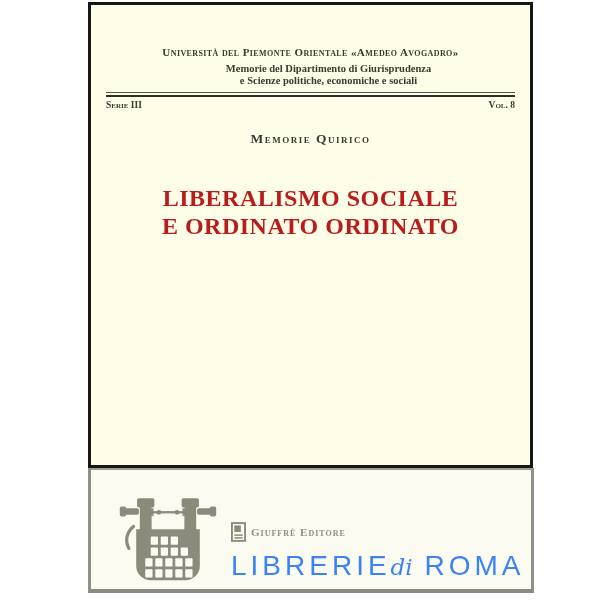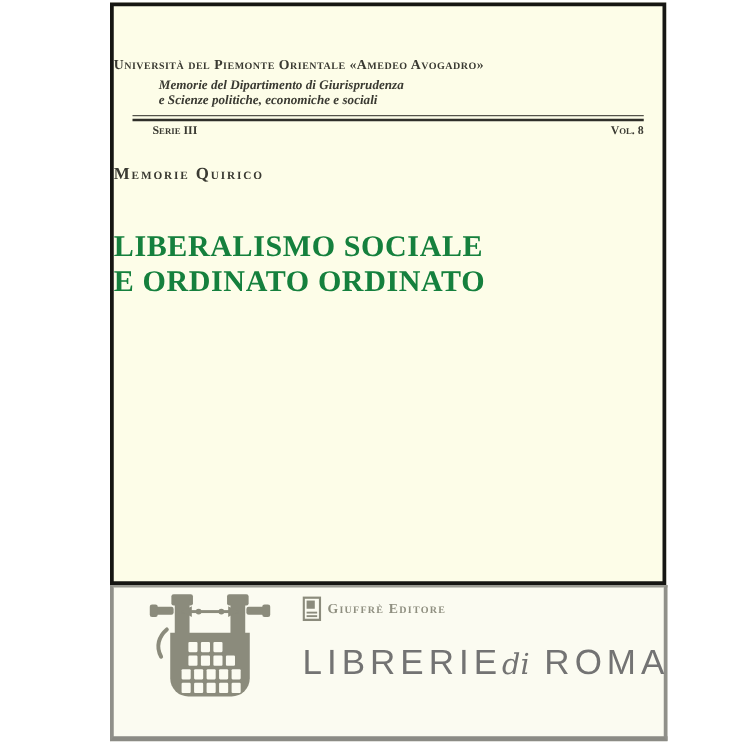--- a/index.html
+++ b/index.html
@@ -8,102 +8,101 @@
     background:#ffffff;overflow:hidden;
     font-family:"Liberation Serif", serif;
   }
 
   
   .cover{
     position:absolute;left:88px;top:2px;
     width:439px;height:460px;
     background:#fdfde8;
     border:3px solid #161613;
-    text-align:left;
+    text-align:center;
     color:#3a3a32;
   }
   .institution{
     margin-top:41px;
     font-variant:small-caps;
     font-size:11px;line-height:13px;
     letter-spacing:0.4px;
     font-weight:600;
   }
   .department{
     margin-top:4px;
-    font-style:italic;font-weight:600;
+    font-weight:600;
     font-size:10.5px;line-height:12px;margin-left:36px;
   }
   .rule{
     height:2px;
     margin:5px 15px 0 15px;
     border-top:1px solid #55544b;
     border-bottom:2px solid #2f2f29;
   }
   .serie-row{
     display:flex;justify-content:space-between;
-    padding:3px 15px 0 31px;
+    padding:3px 15px 0 15px;
     font-variant:small-caps;
     font-size:9.5px;font-weight:600;
   }
   .author{
     margin-top:21px;
     font-variant:small-caps;
     font-size:13.5px;letter-spacing:1.5px;
     font-weight:600;
   }
   .title{
     margin-top:37px;
-    color:#15803d;
+    color:#b91c1c;
     font-weight:bold;
     font-size:24px;line-height:28px;
     letter-spacing:0.5px;
   }
   .subtitle{
     margin-top:24px;
     font-variant:small-caps;font-weight:600;
     font-size:11.5px;line-height:13.5px;
     letter-spacing:0.4px;
   }
 
   
   .banner{
     position:absolute;left:88px;top:468px;
     width:440px;height:119px;
     background:#fbfbf1;
     border-top:2px solid #9a9a92;
     border-left:3px solid #90908a;
     border-right:3px solid #90908a;
     border-bottom:4px solid #8b8b85;
-    display:flex;align-items:flex-start;
+    display:flex;align-items:flex-end;
     color:#8b8b7c;
-    gap:11px;
   }
   .typewriter{
     margin-left:27px;margin-top:2px;
     width:100px;height:94px;flex:0 0 auto;
   }
   .brand-block{margin-left:13px;margin-top:6px;}
   .publisher-row{
     display:flex;align-items:center;gap:5px;
     height:22px;
   }
   .book-logo{width:15px;height:20px;flex:0 0 auto;}
   .publisher-name{
     font-family:"Liberation Serif", serif;
     font-variant:small-caps;font-weight:600;
     font-size:11px;letter-spacing:1px;
     color:#8f8f80;white-space:nowrap;
   }
   .brand-row{
-    margin-top:16px;
+    margin-top:1px;
     font-family:"Liberation Sans", sans-serif;
-    font-size:28px;line-height:32px;
+    font-size:28px;line-height:44px;
     letter-spacing:4px;
-    color:#737373;white-space:nowrap;
+    color:#3b82f6;white-space:nowrap;
   }
   .brand-di{
     font-family:"DejaVu Serif", serif;
     font-style:italic;font-size:23px;
     letter-spacing:0;
   }
 </style>
 </head>
 <body>
 

